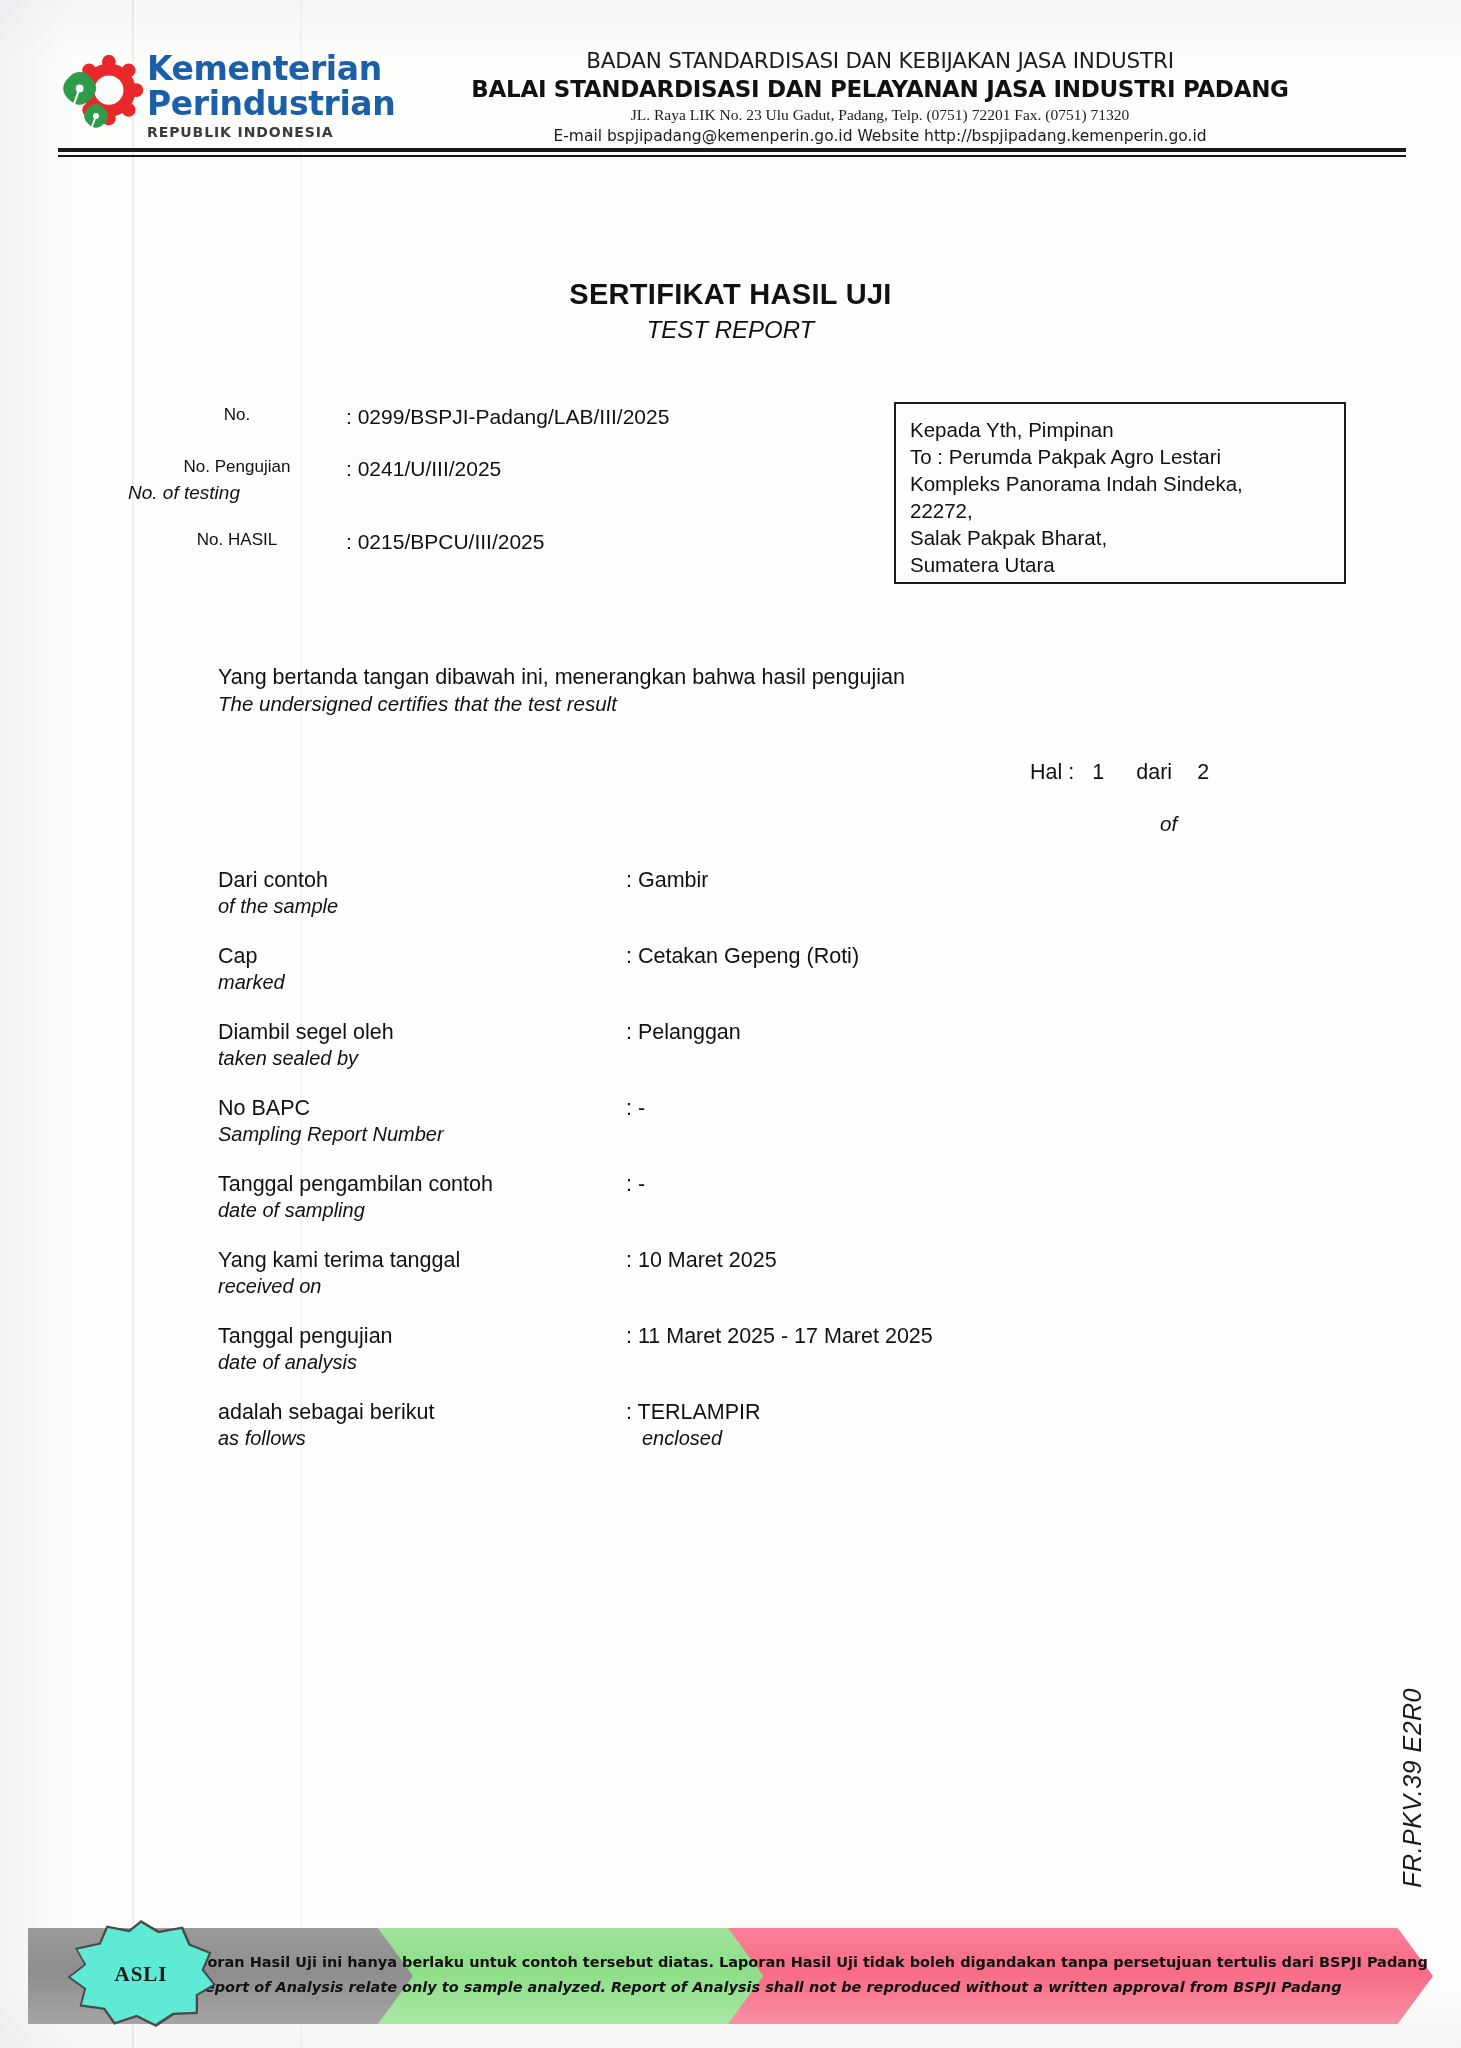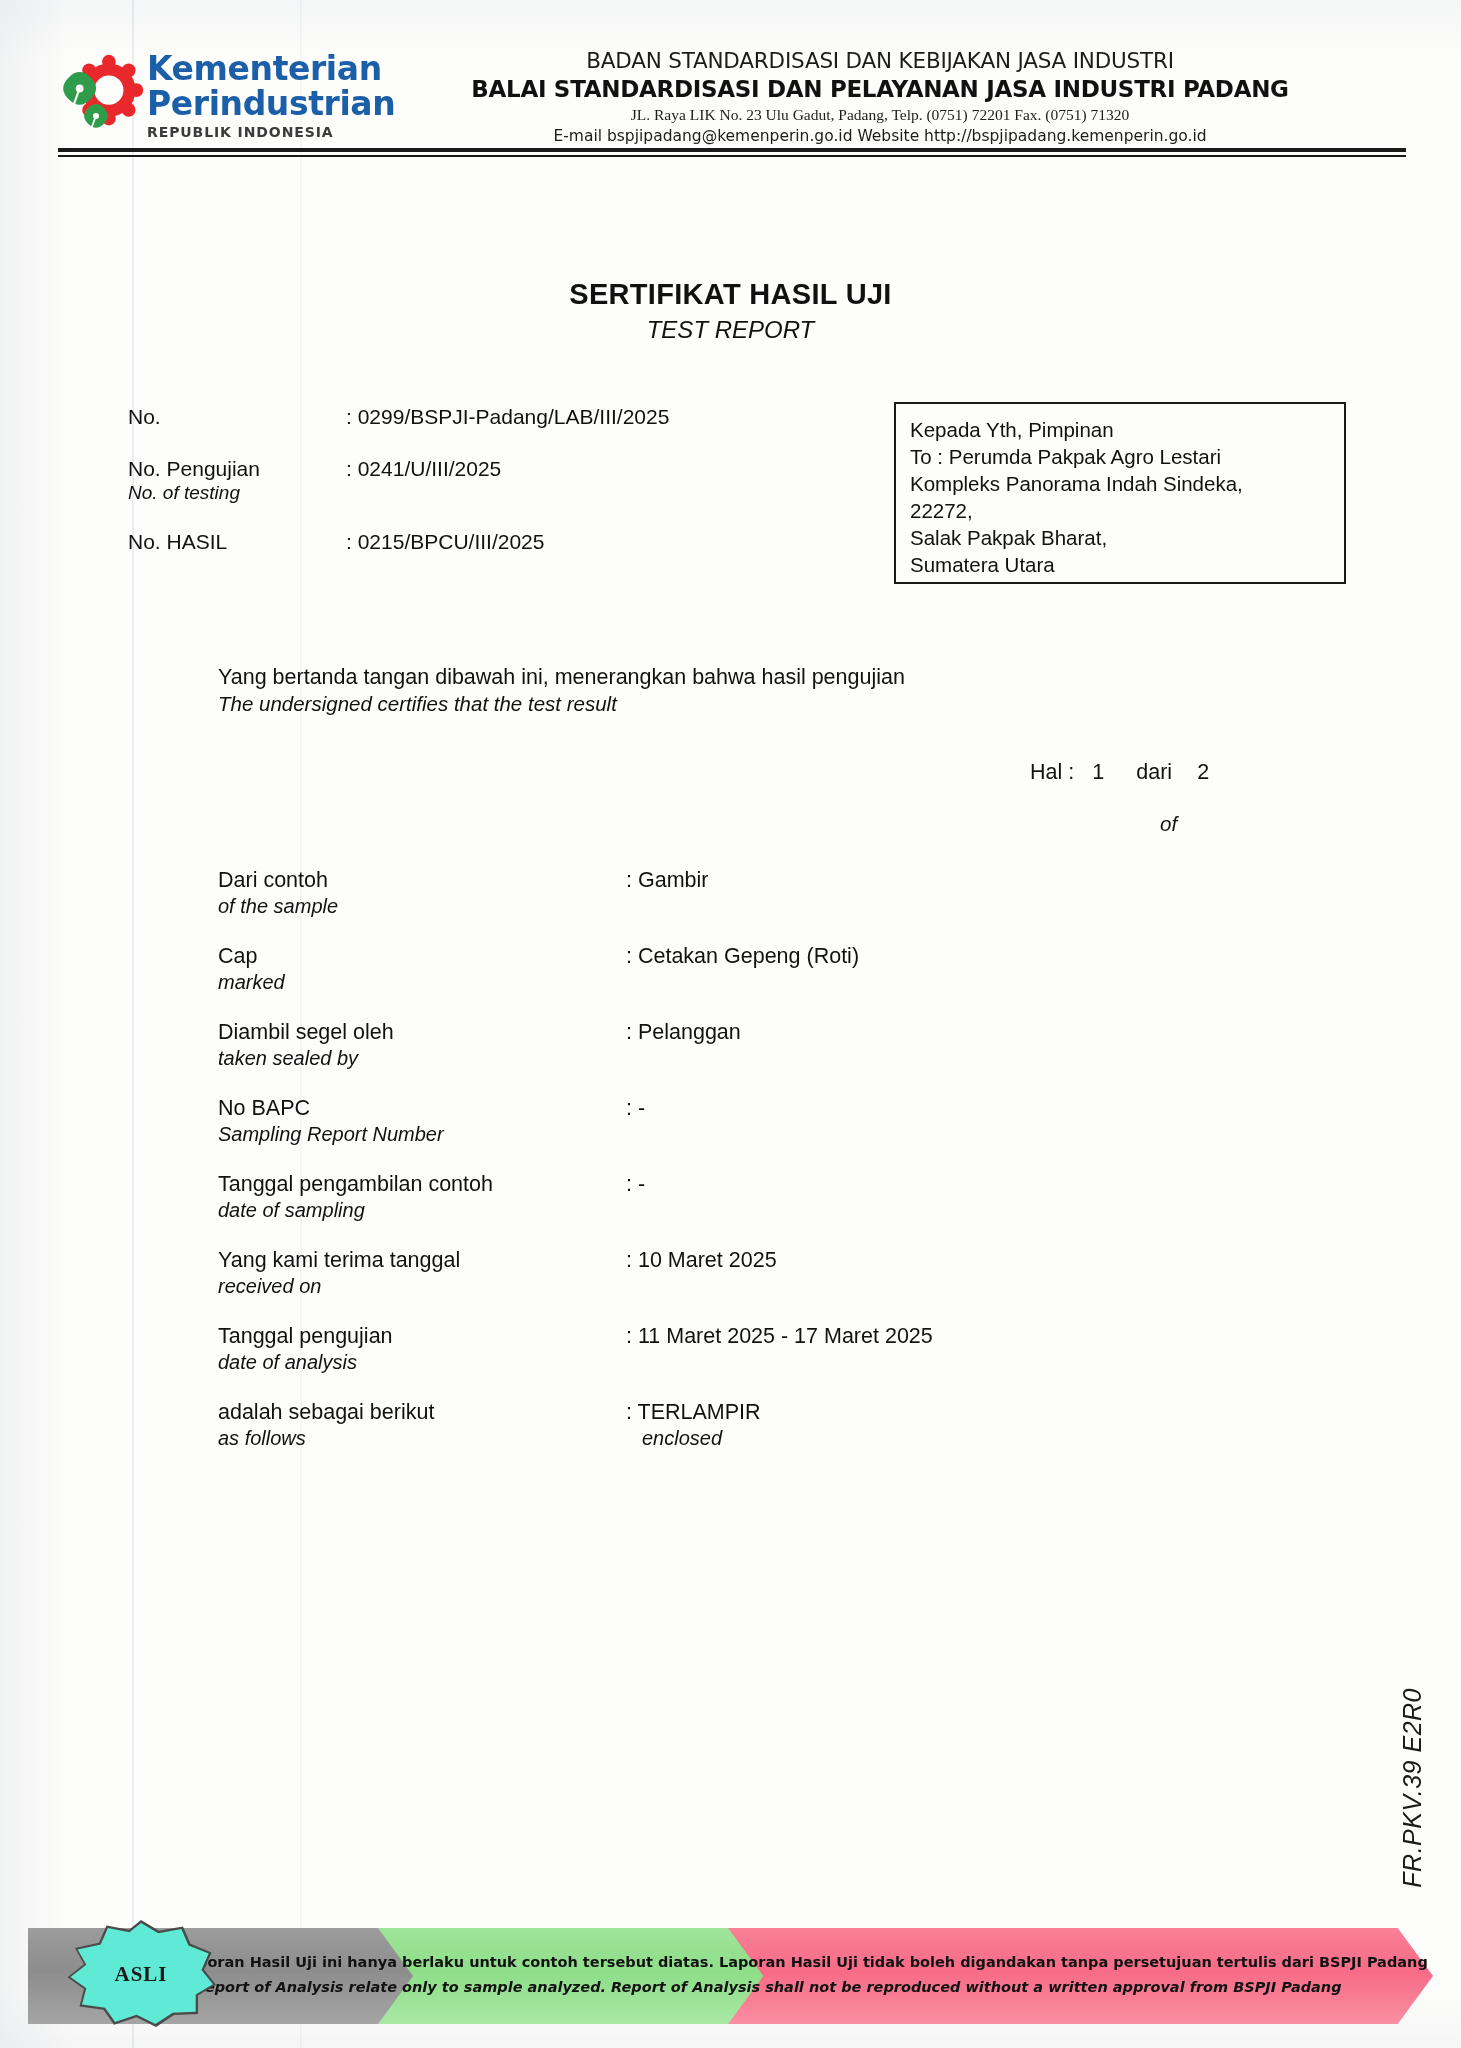--- a/index.html
+++ b/index.html
@@ -159,23 +159,24 @@
   .num-block {
     position: absolute;
     left: 128px;
     top: 405px;
     width: 700px;
   }
   .num-row { position: relative; margin-bottom: 22px; }
   .num-label {
     display: inline-block;
     width: 218px;
-    font-size: 21px;
+    font-size: 17px;
     color: #111;
     vertical-align: top;
+    text-align: center;
   }
   .num-value {
     display: inline-block;
     font-size: 21px;
     color: #111;
   }
   .num-en {
     font-size: 19px;
     font-style: italic;
     color: #111;

